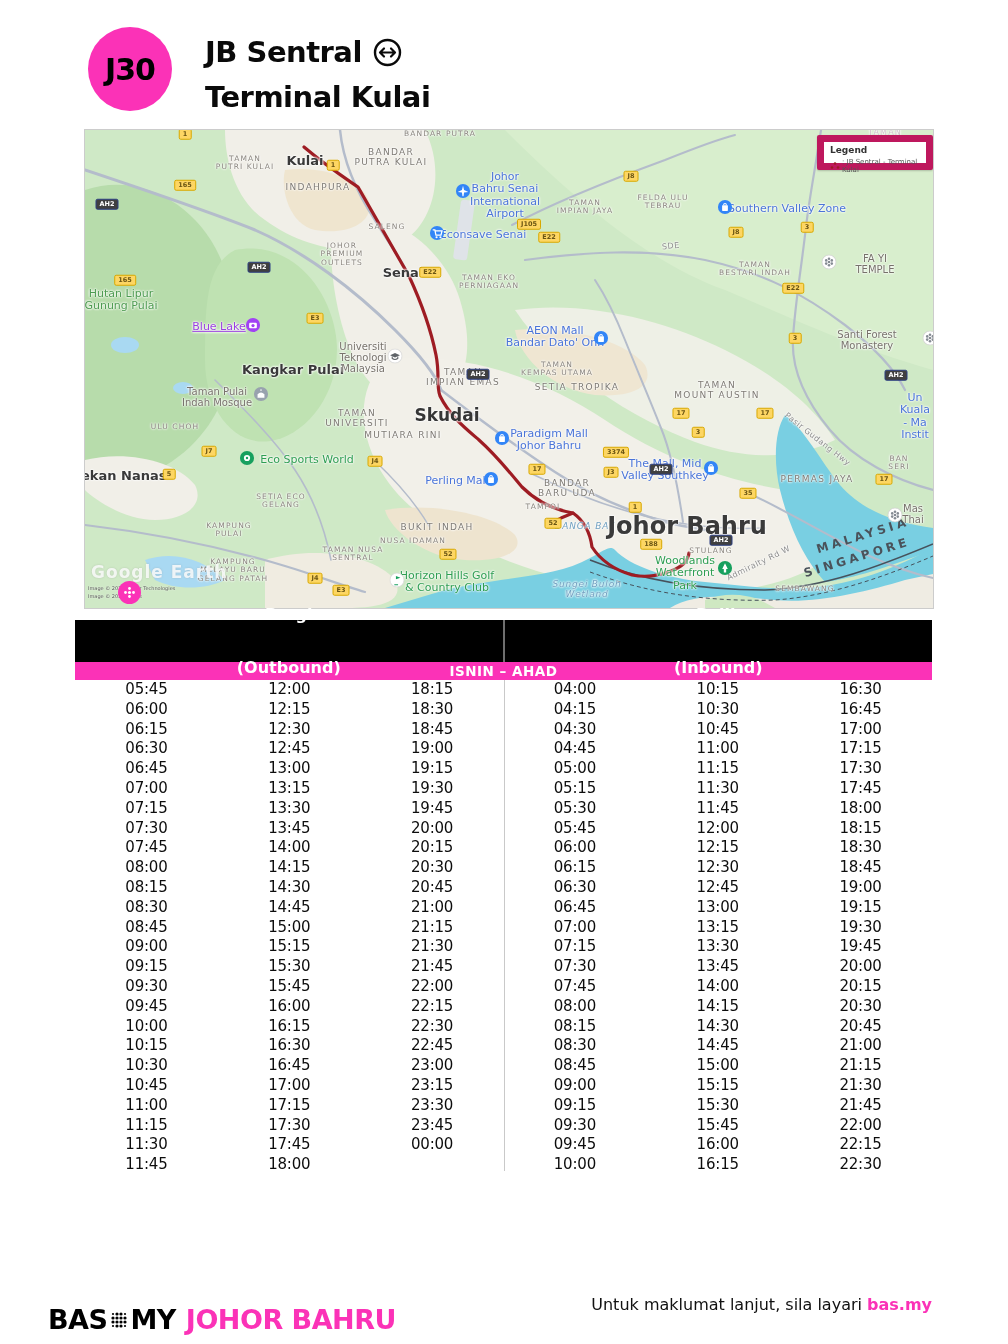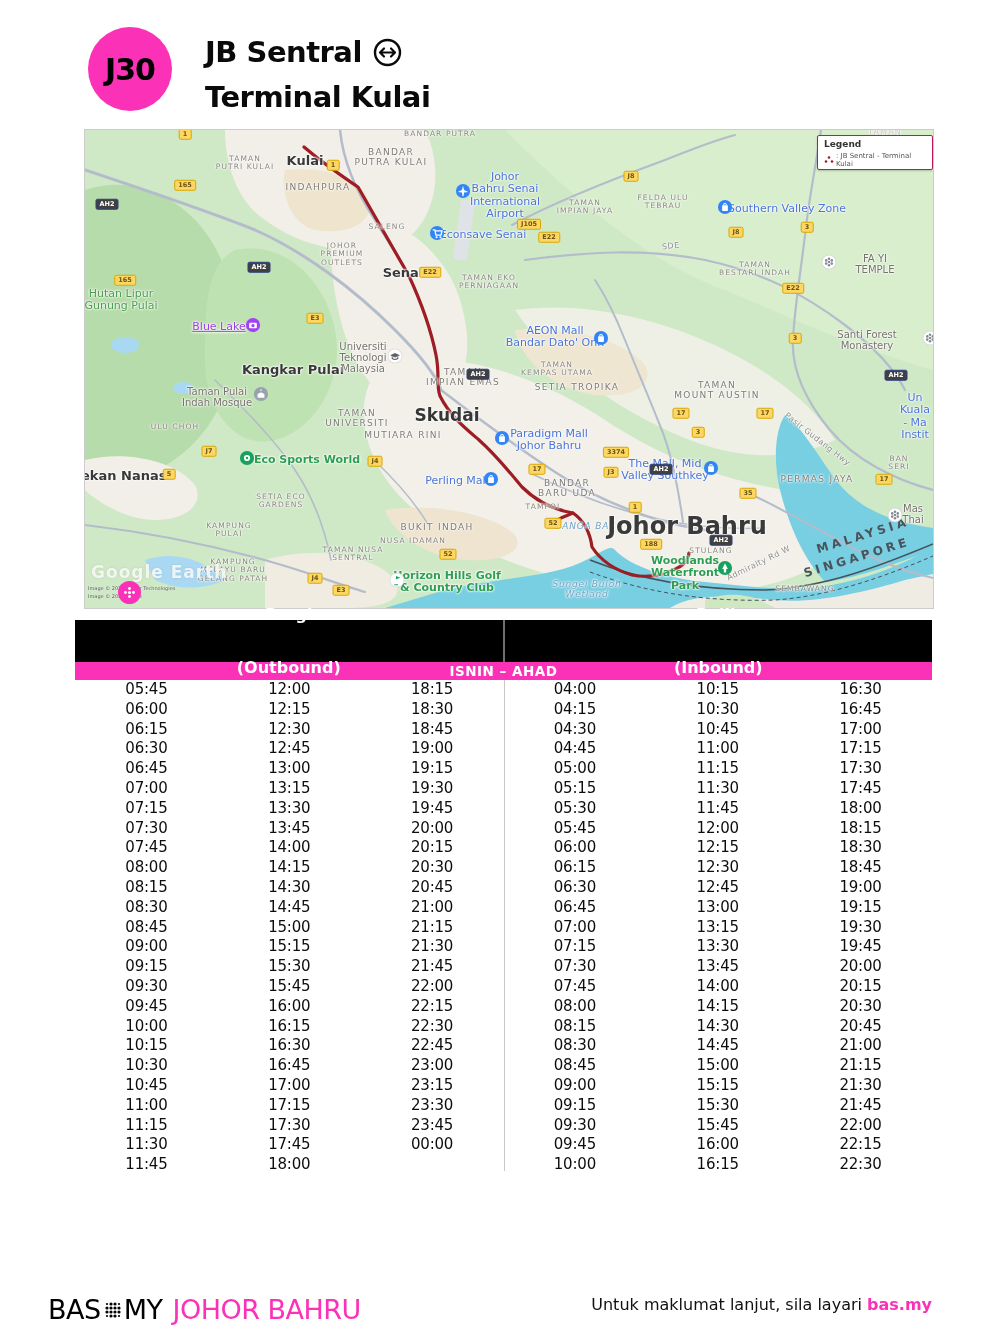--- a/index.html
+++ b/index.html
@@ -18,34 +18,34 @@
   .map svg.base{position:absolute;left:0;top:0;}
   .lbl{position:absolute;transform:translate(-50%,-50%);white-space:pre-line;text-align:center;
     line-height:1.12;text-shadow:0 0 2px #fff,0 0 2px #fff,0 0 3px #fff;pointer-events:none;}
   .area{font-size:9px;color:#7e7a74;letter-spacing:1.3px;font-weight:500;}
   .area-sm{font-size:7.5px;color:#8a857e;letter-spacing:1.1px;font-weight:500;}
   .faint{font-size:8px;color:#cfc3c9;letter-spacing:1.2px;font-weight:500;}
   .town{font-size:13px;color:#393939;font-weight:700;text-align:center;}
   .town-md{font-size:17px;color:#363636;font-weight:700;}
   .town-lg{font-size:24px;color:#3a3a3a;font-weight:700;}
   .poi-blue{font-size:11px;color:#4a74d8;font-weight:500;}
-  .poi-green{font-size:11px;color:#2e9e52;font-weight:700;}
+  .poi-green{font-size:11px;color:#2e9e52;font-weight:400;}
   .poi-gray{font-size:10px;color:#77726b;font-weight:500;}
   .poi-purple{font-size:11px;color:#9a3fe0;font-weight:500;}
   .nature{font-size:11px;color:#4d9b50;font-weight:500;}
   .water-label{font-size:9px;color:#6f9fc0;font-style:italic;letter-spacing:0.8px;}
   .road{font-size:8px;color:#8d8d8d;letter-spacing:0.5px;}
   .border{font-size:12px;color:#4a525a;font-weight:700;letter-spacing:3.5px;text-shadow:none;}
   .s-y,.s-b{position:absolute;transform:translate(-50%,-50%);font-size:6.5px;font-weight:700;
     padding:1px 3px;border-radius:2px;line-height:1;}
   .s-y{background:#fdd663;color:#6b5513;border:0.5px solid #d8a800;}
   .s-b{background:#404040;color:#fff;border:0.5px solid #2c3f83;margin-top:41px;}
   .poi{position:absolute;transform:translate(-50%,-50%);}
   .legend-box{position:absolute;left:732px;top:5px;width:116px;height:35px;background:#fff;
-    border:1px solid #be185d;border-radius:2px;box-shadow:0 1px 2px rgba(0,0,0,.2);padding:3px 6px;box-sizing:border-box;}
+    border:7px solid #be185d;border-radius:2px;box-shadow:0 1px 2px rgba(0,0,0,.2);padding:3px 6px;box-sizing:border-box;}
   .legend-box .lt{font-size:9px;font-weight:700;color:#333;}
   .legend-box .le{font-size:7px;color:#555;margin-top:3px;display:flex;align-items:center;gap:2px;justify-content:space-between;}
   .gwm{position:absolute;left:6px;top:432px;font-size:17px;font-weight:700;color:rgba(255,255,255,.82);
     letter-spacing:1px;text-shadow:0 0 2px rgba(120,120,120,.3);}
   .attr{position:absolute;left:3px;font-size:5px;color:#5c5c5c;text-shadow:0 0 2px #fff;}
   .pink-badge{position:absolute;left:33px;top:451px;width:23px;height:23px;border-radius:50%;
     background:var(--pink);display:flex;align-items:center;justify-content:center;}
   
   .timetable{position:absolute;left:75px;top:620px;width:857px;}
   .tt-head{display:flex;background:#000;height:42px;}
@@ -54,21 +54,21 @@
   .tt-head .hdiv{width:2px;background:#6e6e6e;}
   .banner{height:18px;background:var(--pink);color:#fff;font-size:13.5px;font-weight:700;
     display:flex;align-items:center;justify-content:center;letter-spacing:0.5px;}
   .tt-body{position:relative;}
   .tt-body .cdiv{position:absolute;left:50%;top:0;bottom:4px;width:1px;background:#c9c9c9;}
   .tt-row{display:flex;height:19.8px;}
   .tt-row div{flex:1;text-align:center;font-size:15px;font-weight:500;color:#0d0d0d;
     letter-spacing:-0.2px;line-height:19.8px;}
   
   .footer{position:absolute;left:48px;top:1288px;width:884px;height:40px;}
-  .brand{position:absolute;left:0;top:6px;font-size:27px;font-weight:400;color:#000;
+  .brand{position:absolute;left:0;top:16px;font-size:27px;font-weight:700;color:#000;
     letter-spacing:-0.5px;display:flex;align-items:center;}
   .brand .dots{margin:0 2px;}
   .brand .region{color:var(--pink);margin-left:10px;}
   .note{position:absolute;right:0;top:7px;font-size:16px;color:#111;}
   .note b{color:var(--pink);font-weight:700;}
 </style>
 </head>
 <body>
 
 <div class="page">
@@ -148,21 +148,21 @@
 TEBRAU</div>
         <div class="lbl area-sm" style="left: 670px; top: 139px;">TAMAN
 BESTARI INDAH</div>
         <div class="lbl area-sm" style="left: 90px; top: 297px;">ULU CHOH</div>
         <div class="lbl area" style="left: 272px; top: 288px;">TAMAN
 UNIVERSITI</div>
         <div class="lbl area" style="left: 318px; top: 305px;">MUTIARA RINI</div>
         <div class="lbl area" style="left: 378px; top: 247px;">TAMAN
 IMPIAN EMAS</div>
         <div class="lbl area-sm" style="left: 196px; top: 371px;">SETIA ECO
-GARDENS</div>
+GELANG</div>
         <div class="lbl area-sm" style="left: 144px; top: 400px;">KAMPUNG
 PULAI</div>
         <div class="lbl area-sm" style="left: 148px; top: 441px;">KAMPUNG
 MELAYU BARU
 GELANG PATAH</div>
         <div class="lbl area-sm" style="left: 268px; top: 424px;">TAMAN NUSA
 SENTRAL</div>
         <div class="lbl area-sm" style="left: 328px; top: 411px;">NUSA IDAMAN</div>
         <div class="lbl area" style="left: 352px; top: 397px;">BUKIT INDAH</div>
         <div class="lbl area-sm" style="left: 472px; top: 239px;">TAMAN

